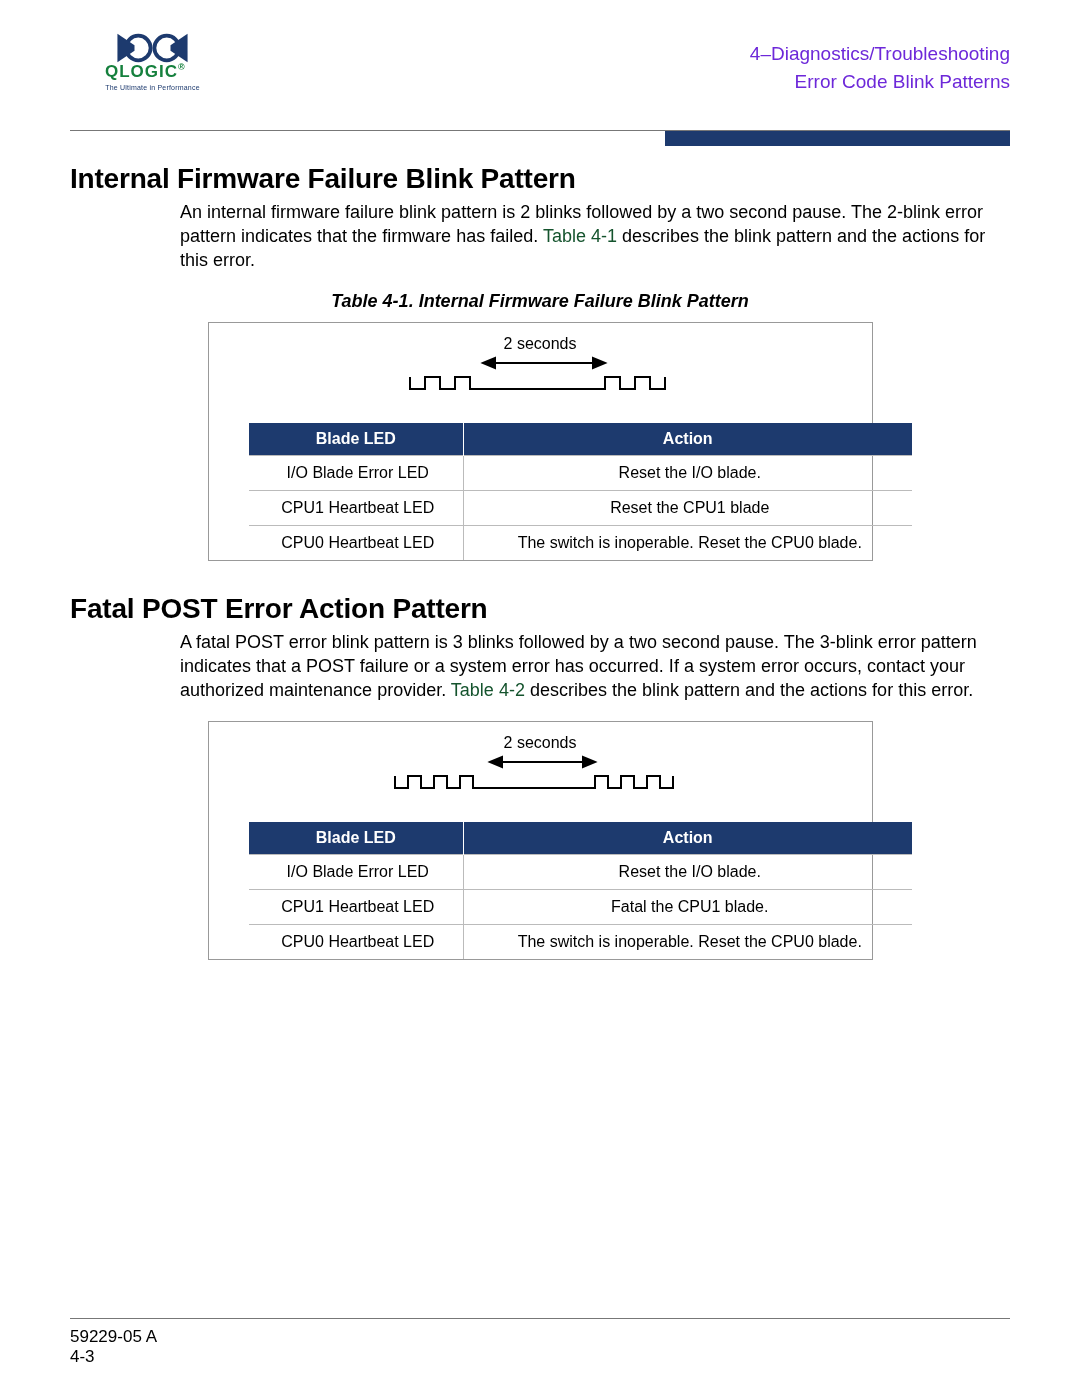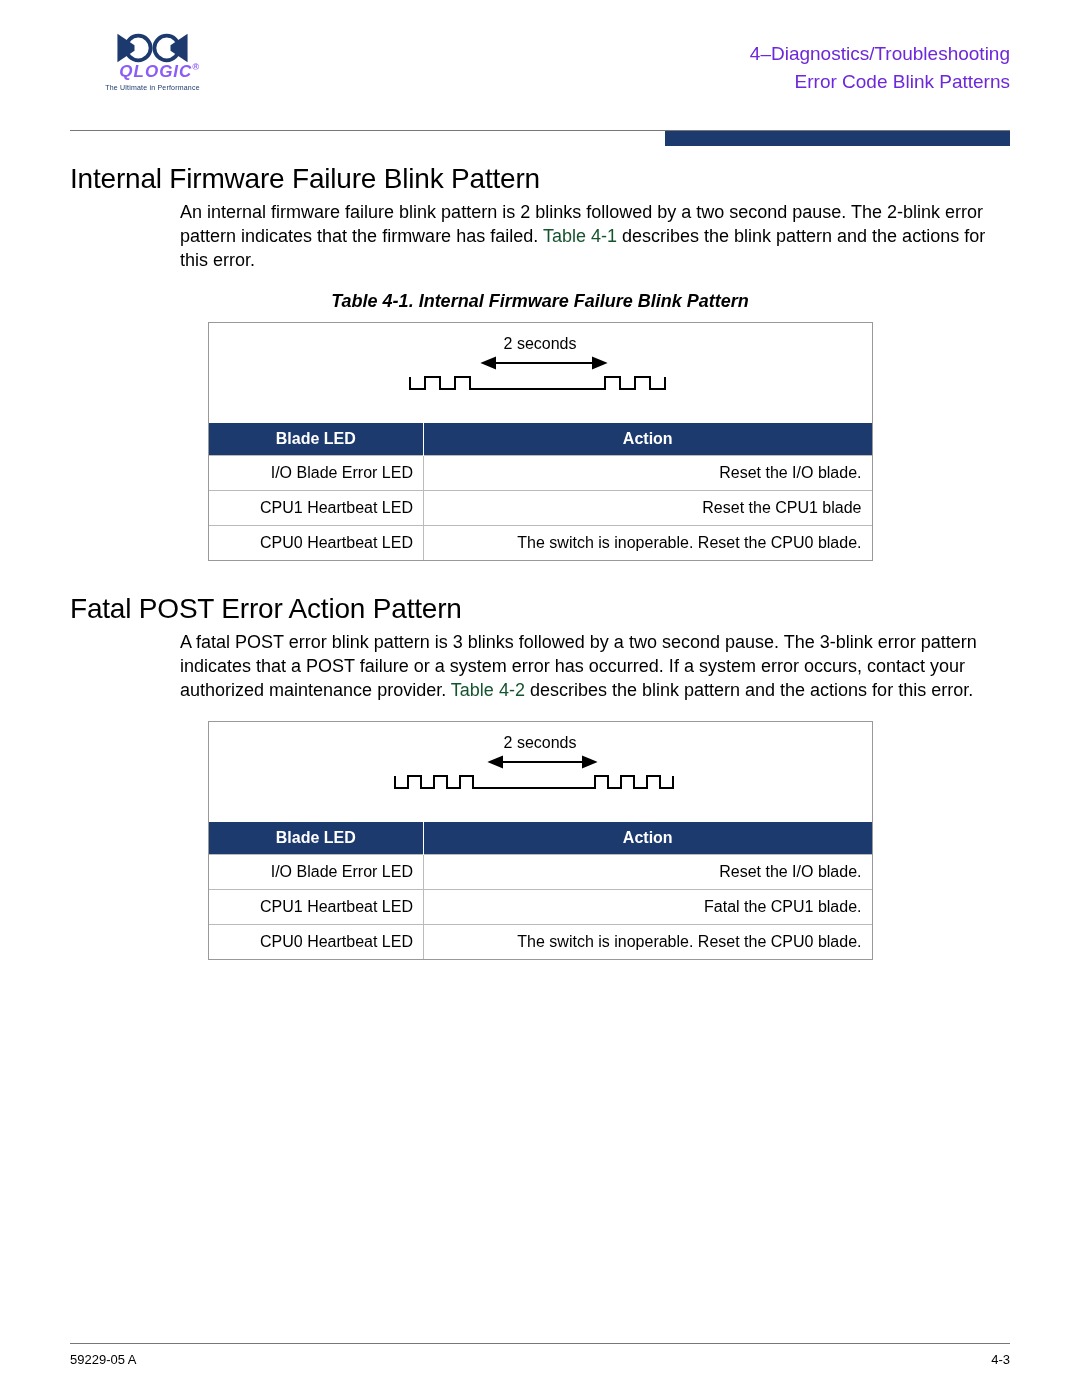--- a/index.html
+++ b/index.html
@@ -25,26 +25,25 @@
   }
   .logo {
     position: absolute;
     left: 35px; top: 0;
     width: 95px;
   }
   .logo svg { display: block; }
   .logo-text {
     font-family: Arial, sans-serif;
     font-weight: bold;
-    color: #8b5cf6;
+    color: #15803d;
     font-size: 17px;
     letter-spacing: 1px;
-    text-align: right;
+    text-align: left;
     margin-top: -4px;
-    font-style: italic;
   }
   .logo-tag {
     font-size: 7px;
     color: #1d3a6e;
     text-align: center;
     letter-spacing: 0.2px;
     margin-top: 2px;
   }
   .header-right {
     position: absolute;
@@ -66,21 +65,21 @@
   .header-rule .bar {
     position: absolute;
     right: 0; top: 1px;
     width: 345px; height: 15px;
     background: #1d3a6e;
   }
 
   
   h2.section-title {
     font-size: 28px;
-    font-weight: normal;
+    font-weight: bold;
     margin: 32px 0 6px 0;
     letter-spacing: -0.2px;
   }
   .body-text {
     margin-left: 110px;
     font-size: 18px;
     line-height: 1.33;
     margin-top: 4px;
   }
   a.xref { color: #14532d; text-decoration: none; }
@@ -104,53 +103,55 @@
   }
   .diag-label {
     font-size: 16px;
     margin-bottom: 2px;
   }
 
   table.blinks {
     border-collapse: collapse;
     width: 100%;
     font-size: 16px;
+    margin-left: 40px;
   }
   table.blinks th {
     background: #1d3a6e;
     color: #fff;
     font-weight: bold;
     padding: 7px 10px;
     text-align: center;
     border-right: 1px solid #fff;
   }
   table.blinks th:last-child { border-right: none; }
   table.blinks td {
     border-top: 1px solid #bbb;
     padding: 8px 10px 8px 14px;
     border-right: 1px solid #bbb;
-    text-align: right;
+    text-align: center;
   }
   table.blinks td:last-child { border-right: none; }
   table.blinks col.col1 { width: 215px; }
 
   
   .footer {
     position: absolute;
     left: 70px; right: 70px;
     bottom: 30px;
   }
   .footer .line {
     height: 1px; background: #777;
     margin-bottom: 8px;
   }
   .footer .row {
     display: flex;
     justify-content: space-between;
-    font-size: 13px;
+    font-size: 17px;
+    flex-direction: column;
   }
 </style>
 </head>
 <body>
 
 <div class="page">
 
   <div class="header">
     <div class="logo">
       <svg viewBox="0 0 100 38" width="95" height="36">

